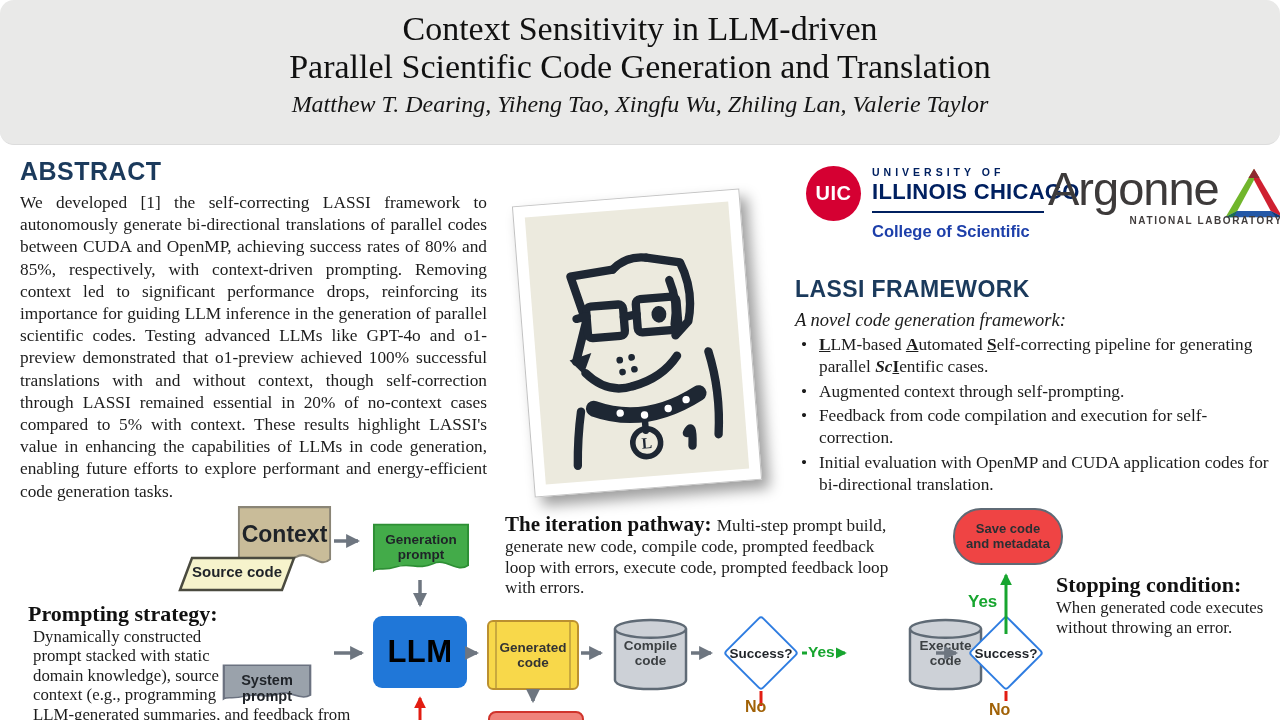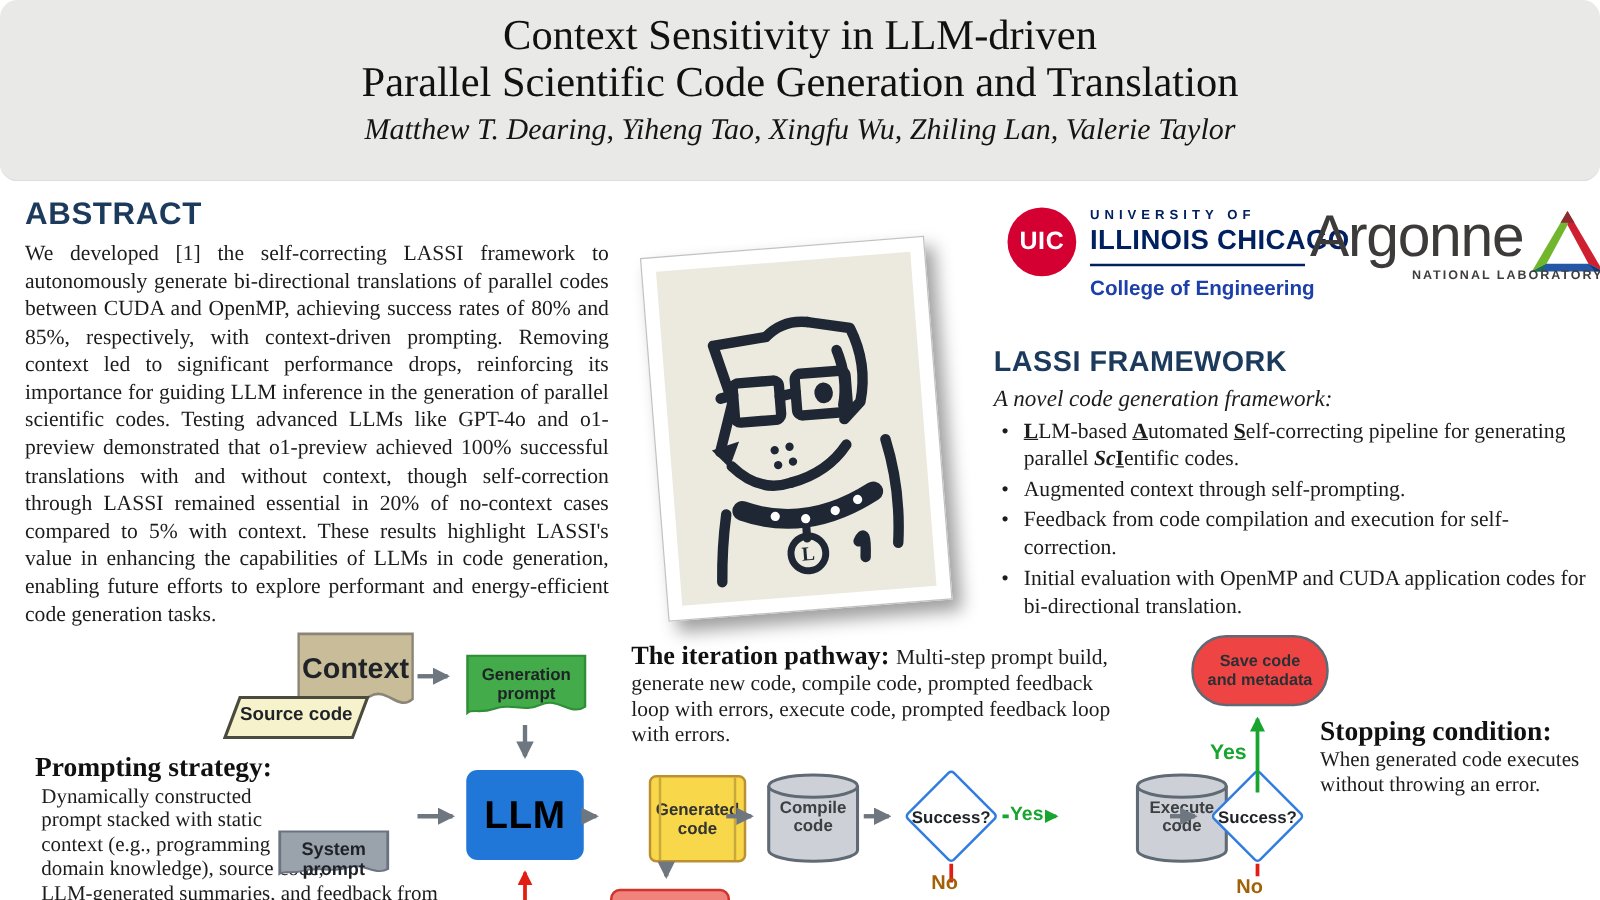--- a/index.html
+++ b/index.html
@@ -66,23 +66,23 @@
               text-align:center; line-height:1.12; }
   .doc-node { position:absolute; }
   .doc-node svg { position:absolute; inset:0; width:100%; height:100%; }
   .doc-node .node-lbl { position:relative; width:100%; }
   .para-node { position:absolute; }
   .para-node svg { position:absolute; inset:0; width:100%; height:100%; }
   .para-node .node-lbl { position:relative; }
   .llm-box { position:absolute; left:373px; top:616px; width:94px; height:72px;
              background:#2077d8; border-radius:9px; display:flex; align-items:center; justify-content:center; }
   .llm-box .node-lbl { color:#000000; font-size:31px; letter-spacing:.5px; }
-  .gen-code { position:absolute; left:487px; top:620px; width:78px; height:70px;
+  .gen-code { position:absolute; left:487px; top:620px; width:92px; height:70px;
               background:#f8d84a; border:2.5px solid #bb9030; border-radius:6px;
-              display:flex; align-items:center; justify-content:center;margin-left:32px; }
+              display:flex; align-items:center; justify-content:center; }
   .gen-code::before, .gen-code::after { content:""; position:absolute; top:0; bottom:0; width:0;
               border-left:2px solid #c9a93e; }
   .gen-code::before { left:6px; } .gen-code::after { right:6px; }
   .gen-code .node-lbl { font-size:13.5px; color:#333; }
   .cyl { position:absolute; width:77px; height:75px; }
   .cyl svg { position:absolute; inset:0; width:100%; height:100%; }
   .cyl .node-lbl { position:relative; padding-top:20px; font-size:13.5px; color:#3c4043; }
   .diamond { position:absolute; width:54px; height:54px; background:#fff;
              border:2.5px solid #2f7de1; border-radius:4px; transform:rotate(45deg); }
   .dlabel { position:absolute; width:90px; text-align:center; font-family:"Liberation Sans", sans-serif;
@@ -161,21 +161,21 @@
       </svg>
     </div>
   </div>
 
   <div class="uic">
     <div class="uic-circle">UIC</div>
     <div class="uic-text">
       <div class="u1">UNIVERSITY OF</div>
       <div class="u2">ILLINOIS CHICAGO</div>
       <div class="uic-rule"></div>
-      <div class="u3">College of Engineering</div>
+      <div class="u3">College of Scientific</div>
     </div>
   </div>
 
   <div class="argonne">
     <div class="arg-row">
       <div class="arg-word">Argonne</div>
       <svg class="arg-tri" viewBox="0 0 100 86">
         <polygon points="50,4 4,82 23,72 50,22" fill="#71b62c"></polygon>
         <polygon points="50,4 96,82 77,72 50,22" fill="#cf2031"></polygon>
         <polygon points="50,4 59,19 41,19" fill="#8e2b30"></polygon>
@@ -184,37 +184,37 @@
         <polygon points="96,82 86,82 77,72" fill="#123a75"></polygon>
       </svg>
     </div>
     <div class="arg-sub">NATIONAL LABORATORY</div>
   </div>
 
   <div class="lassi">
     <div class="sec-h">LASSI FRAMEWORK</div>
     <div class="tagline">A novel code generation framework:</div>
     <ul>
-      <li><span class="bu">L</span><span>LM-based </span><span class="bu">A</span><span>utomated </span><span class="bu">S</span><span>elf-correcting pipeline for generating parallel </span><span class="bi">Sc</span><span class="bu">I</span><span>entific codes.</span></li>
+      <li><span class="bu">L</span><span>LM-based </span><span class="bu">A</span><span>utomated </span><span class="bu">S</span><span>elf-correcting pipeline for generating parallel </span><span class="bi">Sc</span><span class="bu">I</span><span>entific cases.</span></li>
       <li>Augmented context through self-prompting.</li>
       <li>Feedback from code compilation and execution for self-correction.</li>
       <li>Initial evaluation with OpenMP and CUDA application codes for bi-directional translation.</li>
     </ul>
   </div>
 
   <div class="iteration">
     <span class="note-h">The iteration pathway: </span><span>Multi-step prompt build, generate new code, compile code, prompted feedback loop with errors, execute code, prompted feedback loop with errors.</span>
   </div>
 
   <div class="prompting">
     <div class="note-h">Prompting strategy:</div>
     <div class="pl">Dynamically constructed</div>
     <div class="pl">prompt stacked with static</div>
+    <div class="pl">domain  knowledge), source code,</div>
     <div class="pl">context (e.g., programming</div>
-    <div class="pl">domain  knowledge), source code,</div>
     <div class="pl">LLM-generated summaries, and feedback from</div>
   </div>
 
   <div class="stopping">
     <div class="note-h">Stopping condition:</div>
     <div class="sl">When generated code executes</div>
     <div class="sl">without throwing an error.</div>
   </div>
 
   <div class="doc-node" style="left:237px; top:505px; width:95px; height:73px;">

